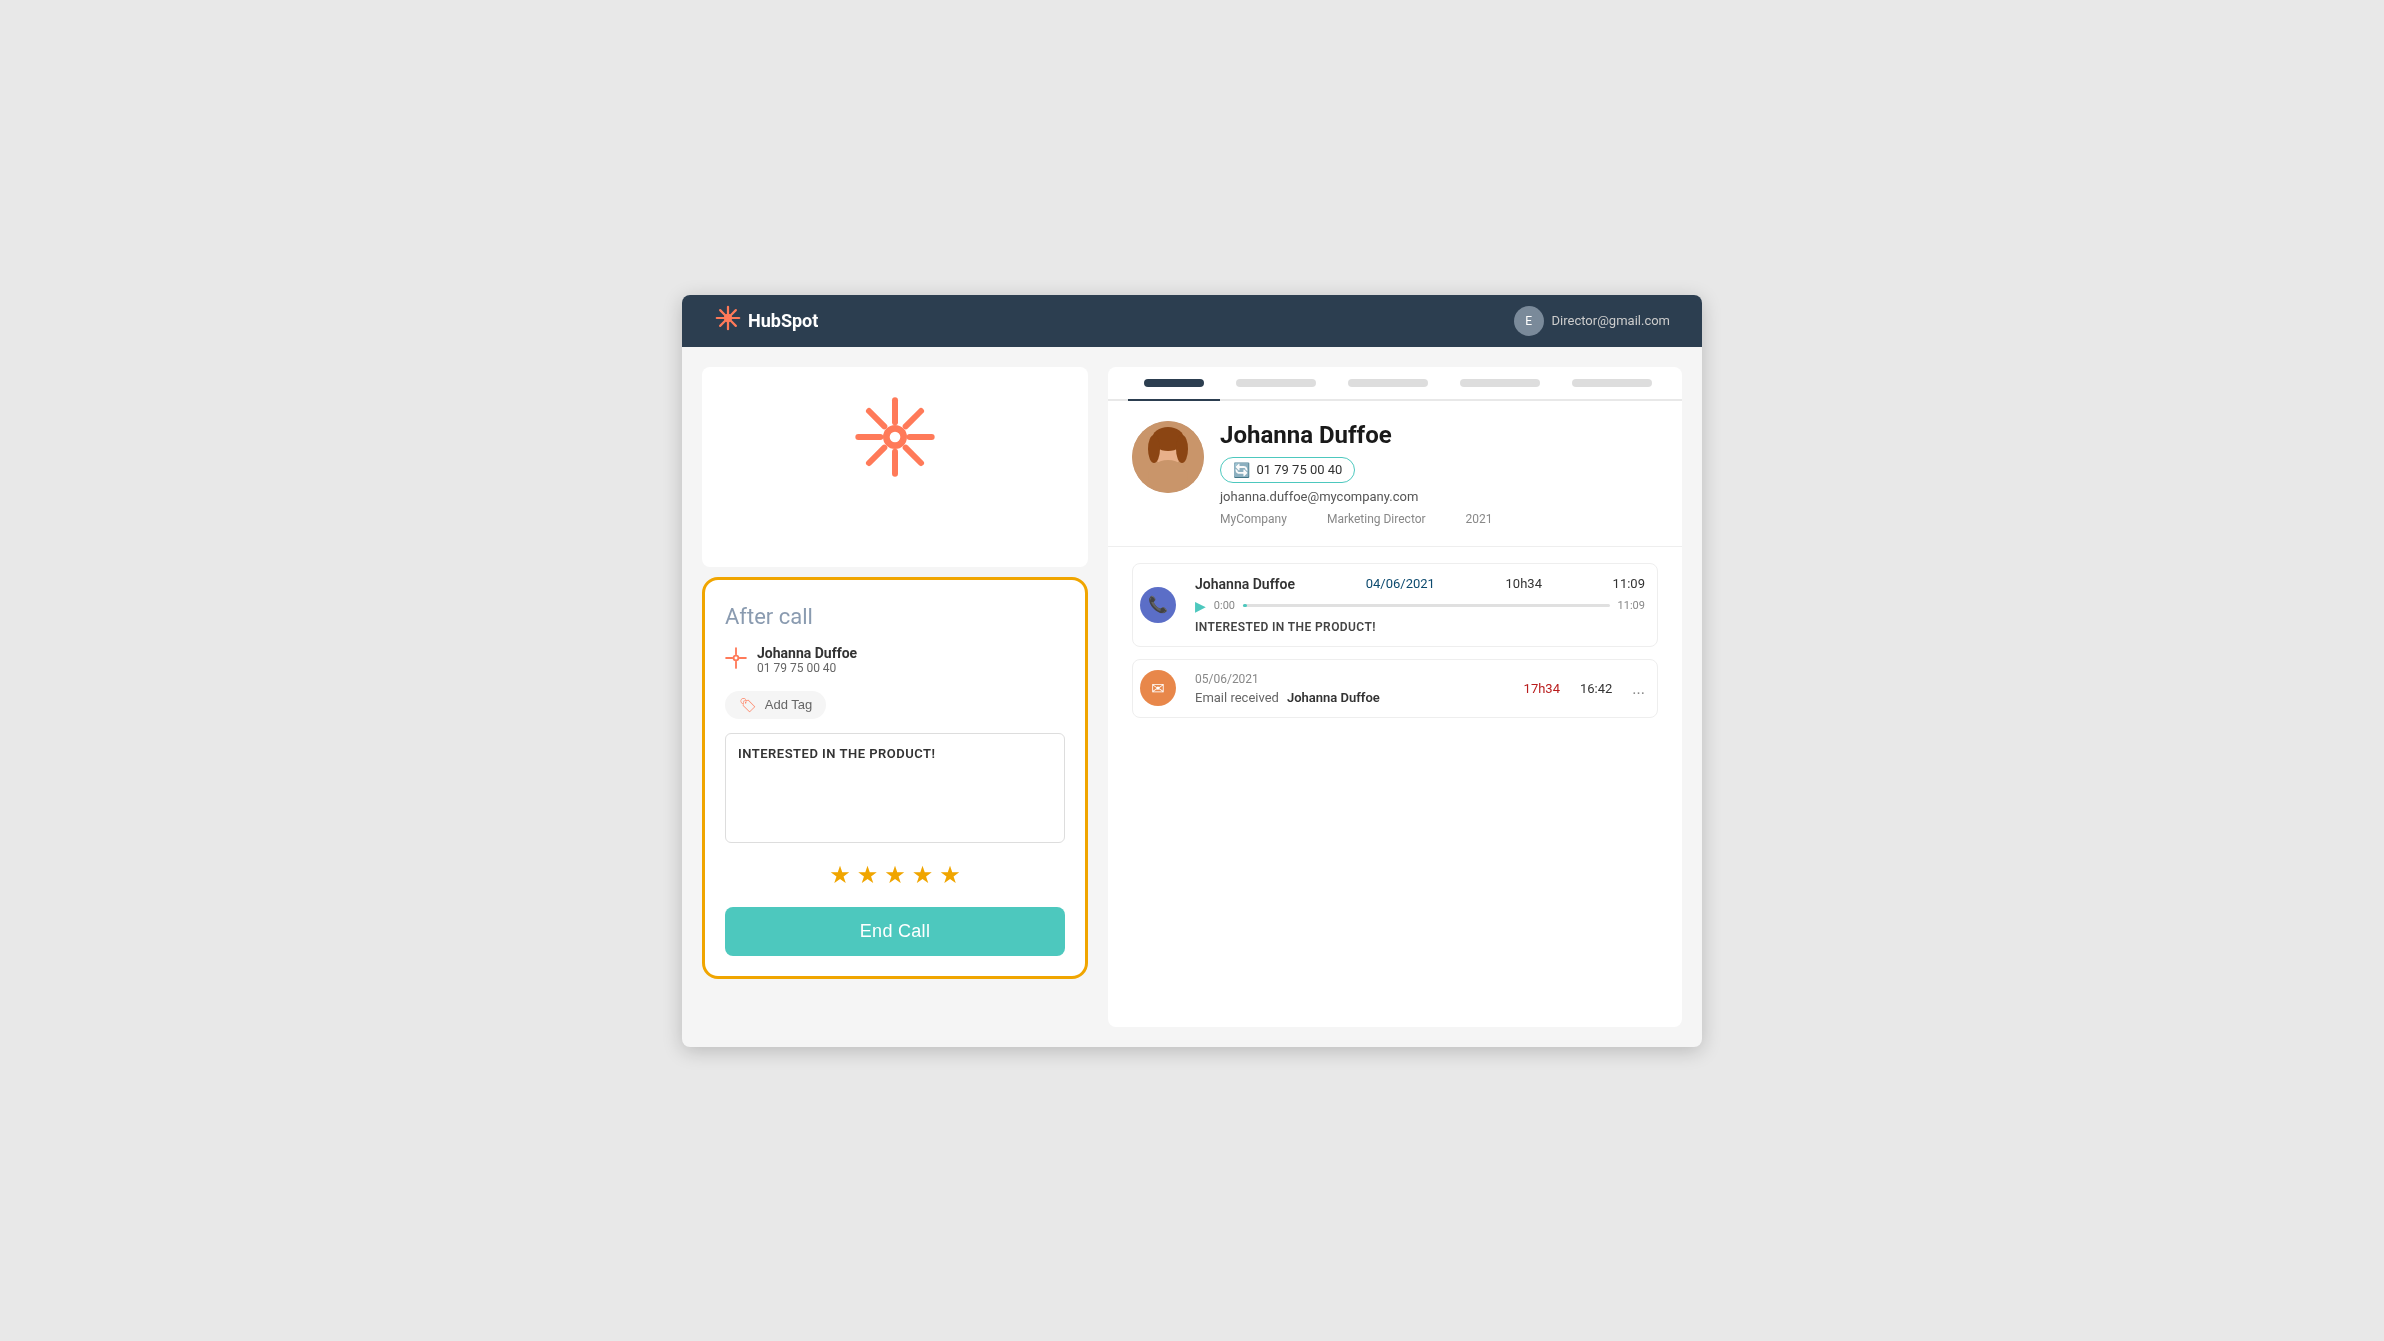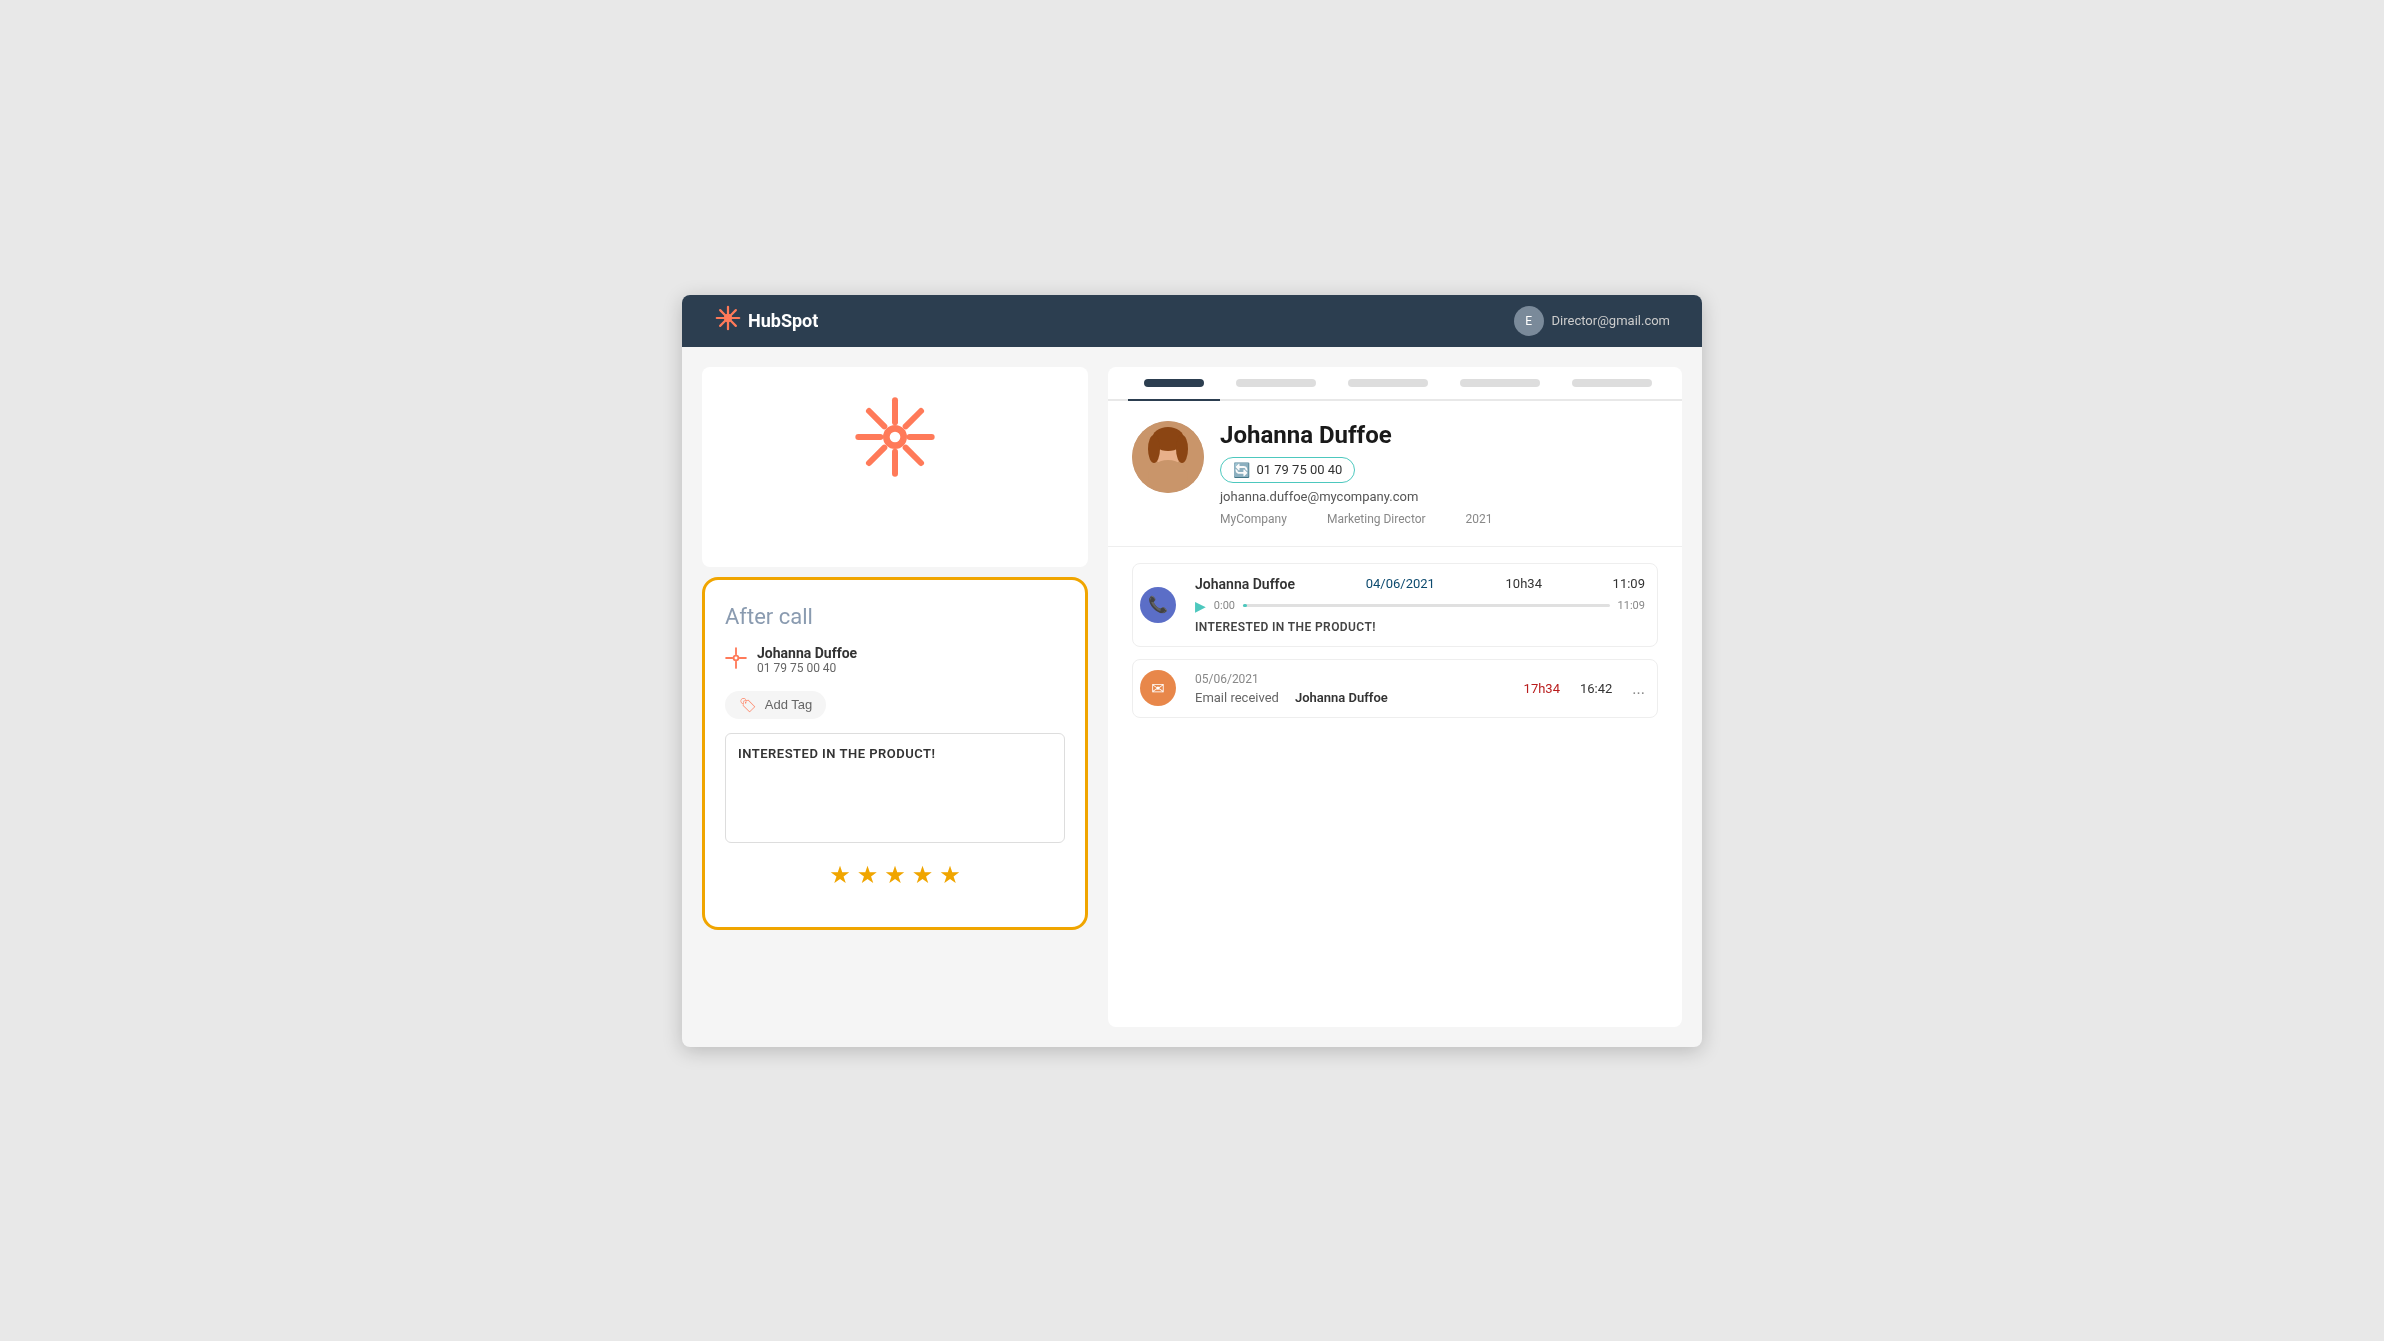--- a/index.html
+++ b/index.html
@@ -529,20 +529,21 @@
         </div>
 
         <div class="star-rating">
           <span class="star">★</span>
           <span class="star">★</span>
           <span class="star">★</span>
           <span class="star">★</span>
           <span class="star">★</span>
         </div>
 
+        <button class="end-call-btn">End Call</button>
       </div>
     </div>
 
     <div class="right-panel">
 
       <div class="contact-tabs">
         <div class="tab-item active">
           <div style="width:60px; height:8px; background:#2c3e50; border-radius:4px;"></div>
         </div>
         <div class="tab-item">
@@ -620,21 +621,21 @@
             <div class="activity-icon-circle email">
               <span>✉</span>
             </div>
           </div>
           <div class="activity-body">
             <div class="activity-row-email">
               <div>
                 <div class="email-meta">
                   <span class="email-date-small">05/06/2021</span>
                 </div>
-                <div style="display:flex; gap:16px; align-items:center; margin-top:4px;">
+                <div style="display:flex; gap:8px; align-items:center; margin-top:4px;">
                   <span class="email-label">Email received</span>
                   <span class="email-contact">Johanna Duffoe</span>
                 </div>
               </div>
               <div style="display:flex; gap:20px; align-items:center;">
                 <span class="email-time1">17h34</span>
                 <span class="email-time2">16:42</span>
                 <span class="email-dots">...</span>
               </div>
             </div>

